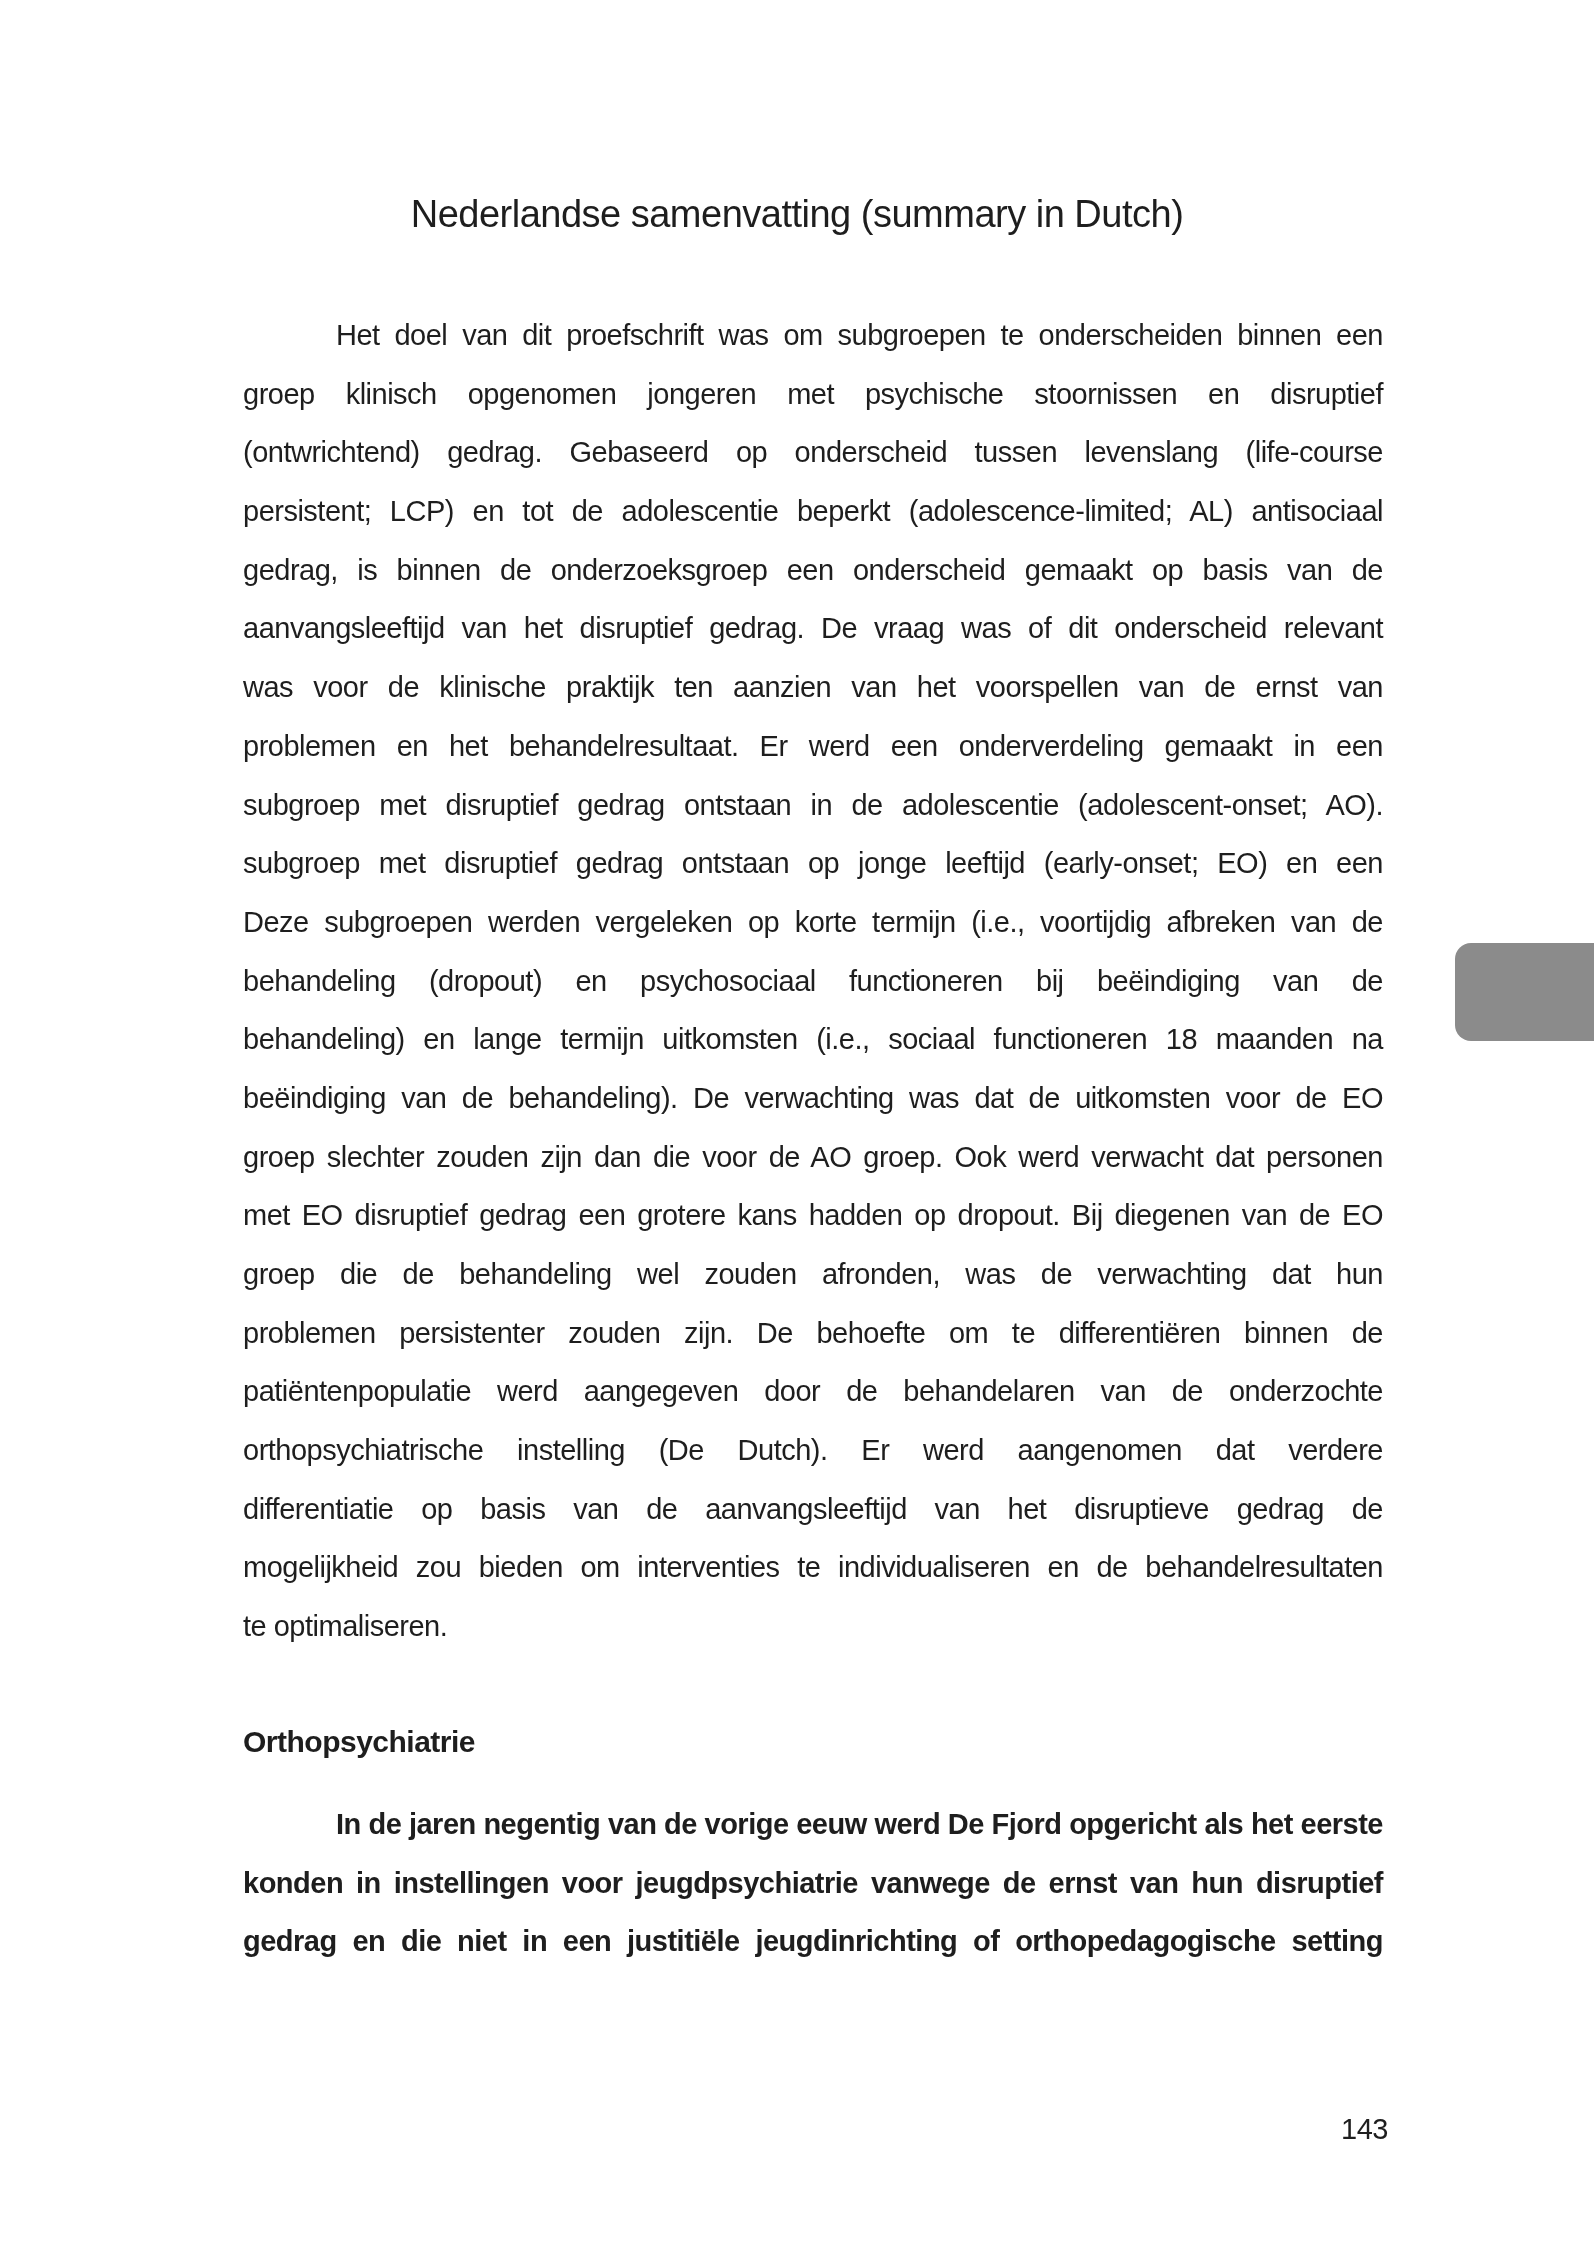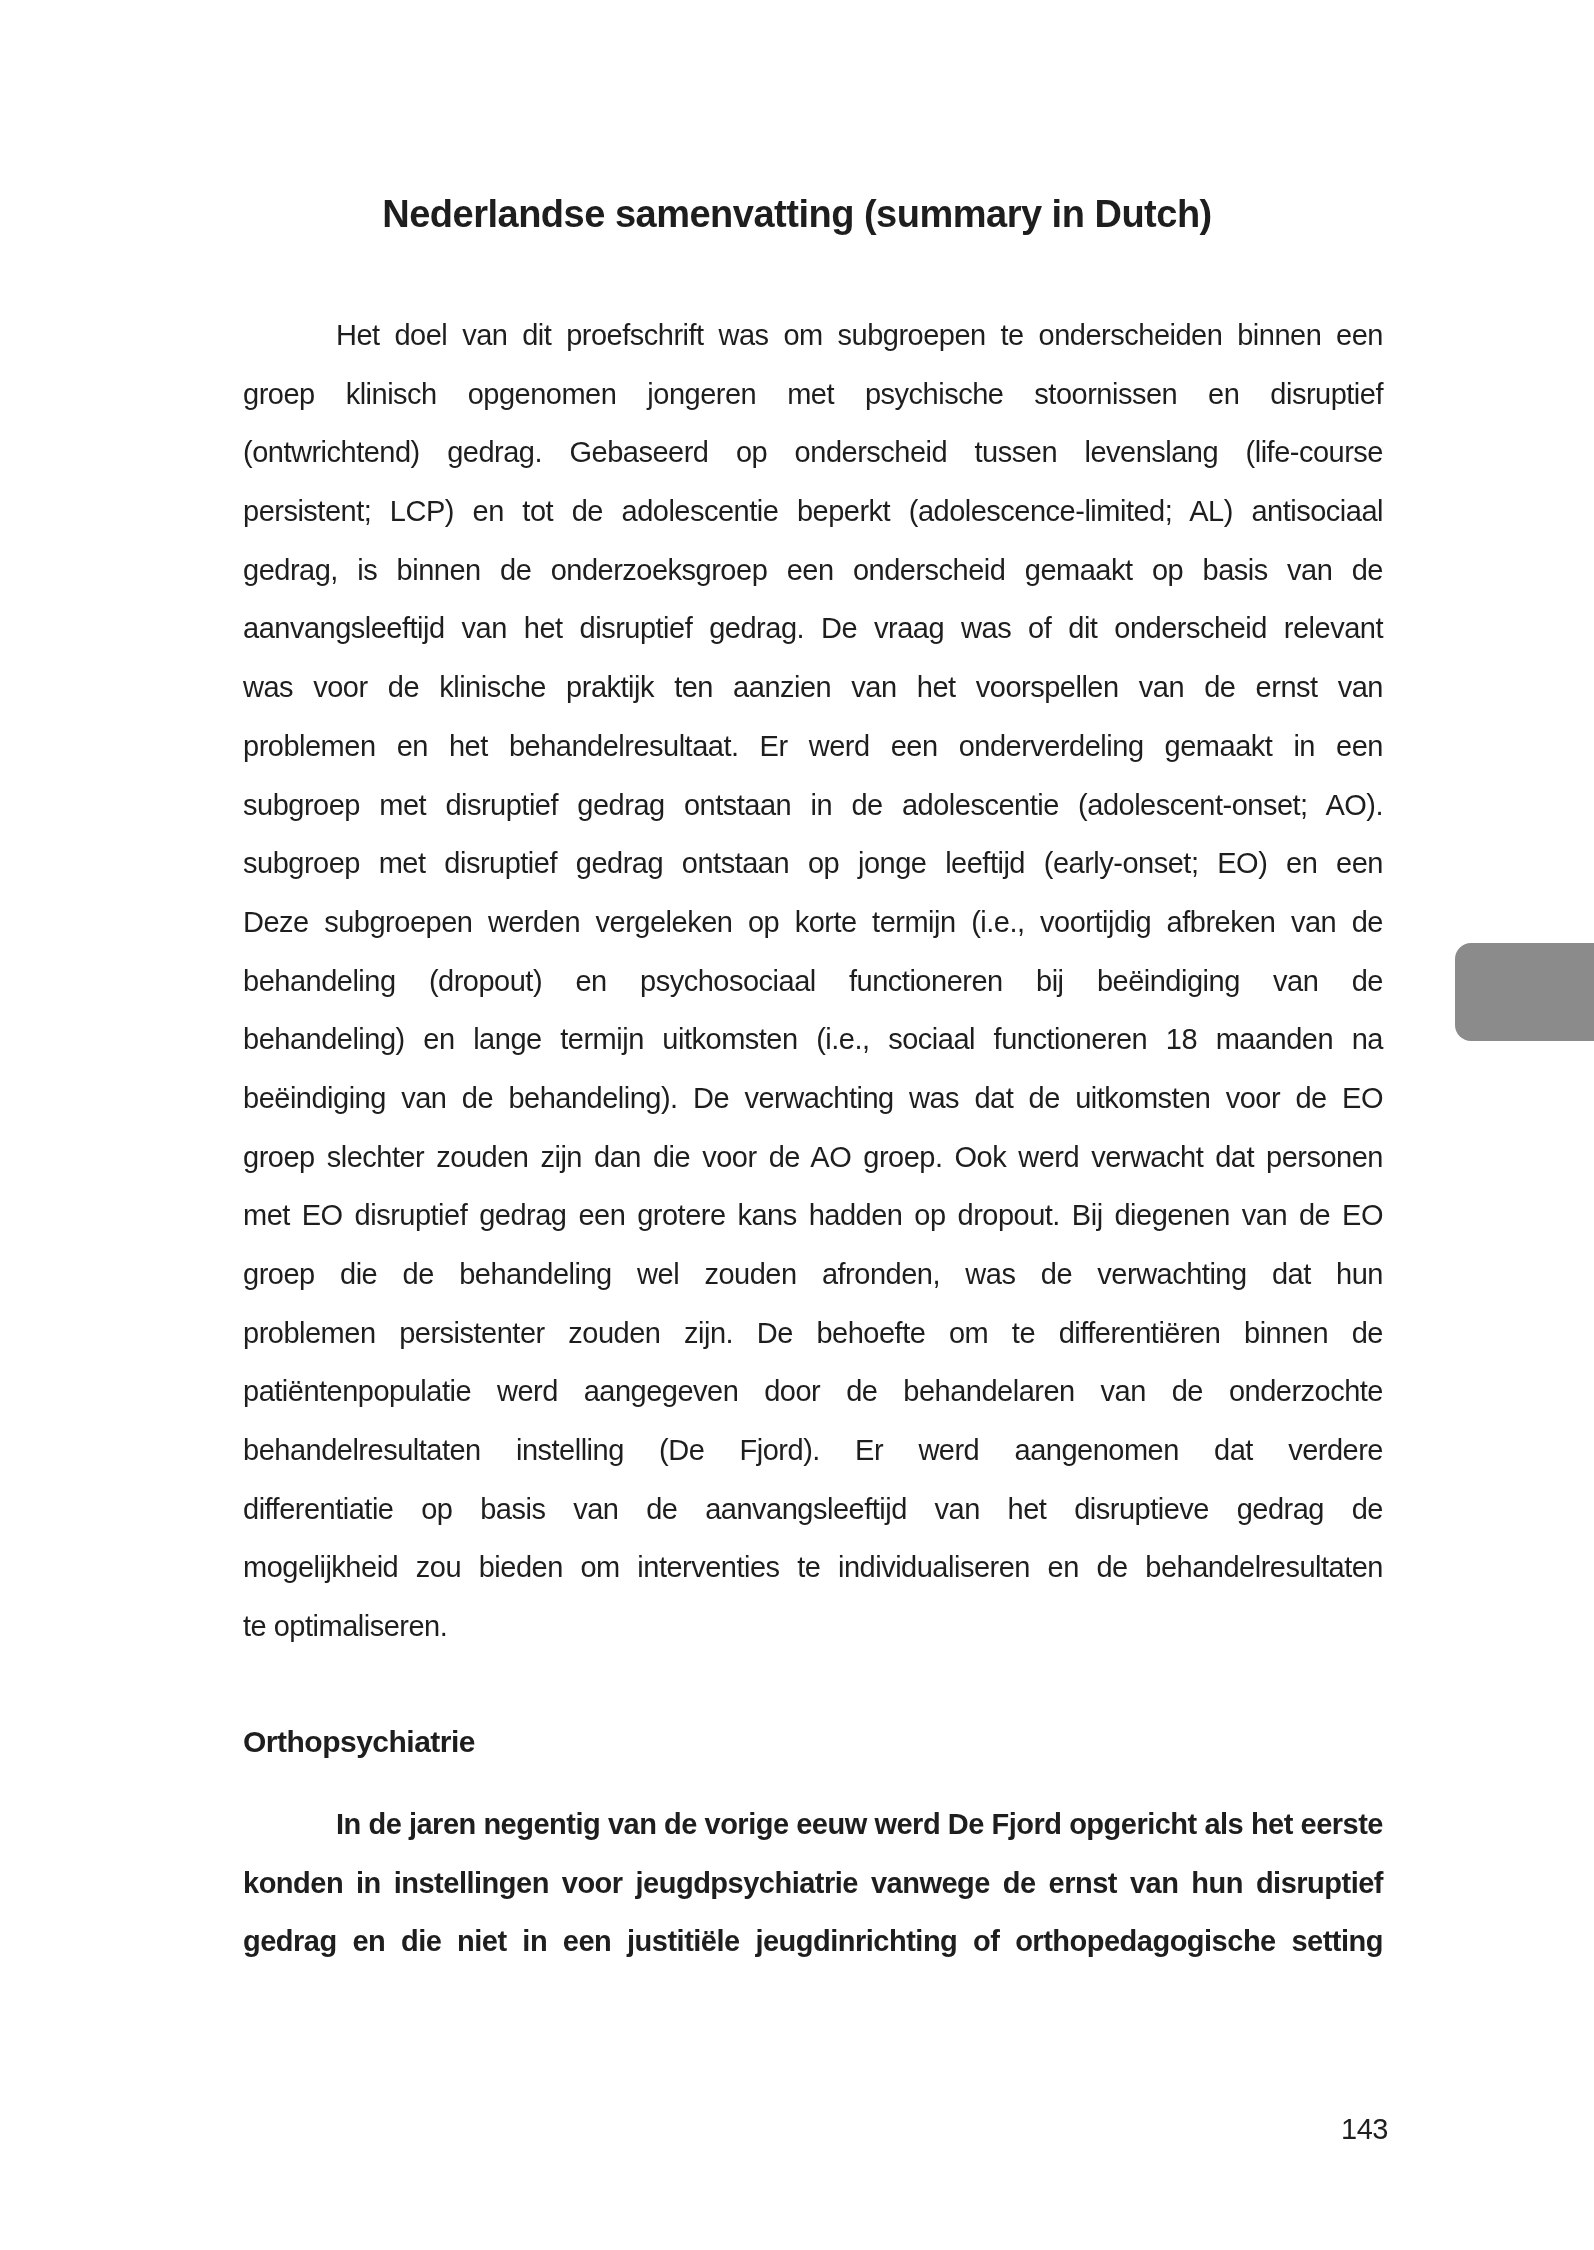--- a/index.html
+++ b/index.html
@@ -16,21 +16,21 @@
     font-family: "Liberation Sans", "DejaVu Sans", sans-serif;
     color: #1e1e1e;
   }
   .doc-title {
     position: absolute;
     top: 192px;
     left: 0;
     width: 100%;
     text-align: center;
     font-size: 38px;
-    font-weight: bold;
+    font-weight: normal;
     letter-spacing: -0.5px;
     line-height: 44px;
     white-space: nowrap;
   }
   .para {
     position: absolute;
     left: 243px;
     width: 1140px;
     font-size: 29px;
     letter-spacing: -0.5px;
@@ -97,21 +97,21 @@
       <div class="para-line">subgroep met disruptief gedrag ontstaan op jonge leeftijd (early-onset; EO) en een</div>
       <div class="para-line">Deze subgroepen werden vergeleken op korte termijn (i.e., voortijdig afbreken van de</div>
       <div class="para-line">behandeling (dropout) en psychosociaal functioneren bij beëindiging van de</div>
       <div class="para-line">behandeling) en lange termijn uitkomsten (i.e., sociaal functioneren 18 maanden na</div>
       <div class="para-line">beëindiging van de behandeling). De verwachting was dat de uitkomsten voor de EO</div>
       <div class="para-line">groep slechter zouden zijn dan die voor de AO groep. Ook werd verwacht dat personen</div>
       <div class="para-line">met EO disruptief gedrag een grotere kans hadden op dropout. Bij diegenen van de EO</div>
       <div class="para-line">groep die de behandeling wel zouden afronden, was de verwachting dat hun</div>
       <div class="para-line">problemen persistenter zouden zijn. De behoefte om te differentiëren binnen de</div>
       <div class="para-line">patiëntenpopulatie werd aangegeven door de behandelaren van de onderzochte</div>
-      <div class="para-line">behandelresultaten instelling (De Fjord). Er werd aangenomen dat verdere</div>
+      <div class="para-line">orthopsychiatrische instelling (De Dutch). Er werd aangenomen dat verdere</div>
       <div class="para-line">differentiatie op basis van de aanvangsleeftijd van het disruptieve gedrag de</div>
       <div class="para-line">mogelijkheid zou bieden om interventies te individualiseren en de behandelresultaten</div>
       <div class="para-line last">te optimaliseren.</div>
     </div>
 
   <div class="chapter-tab" style="background-color: rgb(139, 139, 139);"></div>
 
   <div class="section-heading">Orthopsychiatrie</div>
 
   <div class="para" id="para2">

